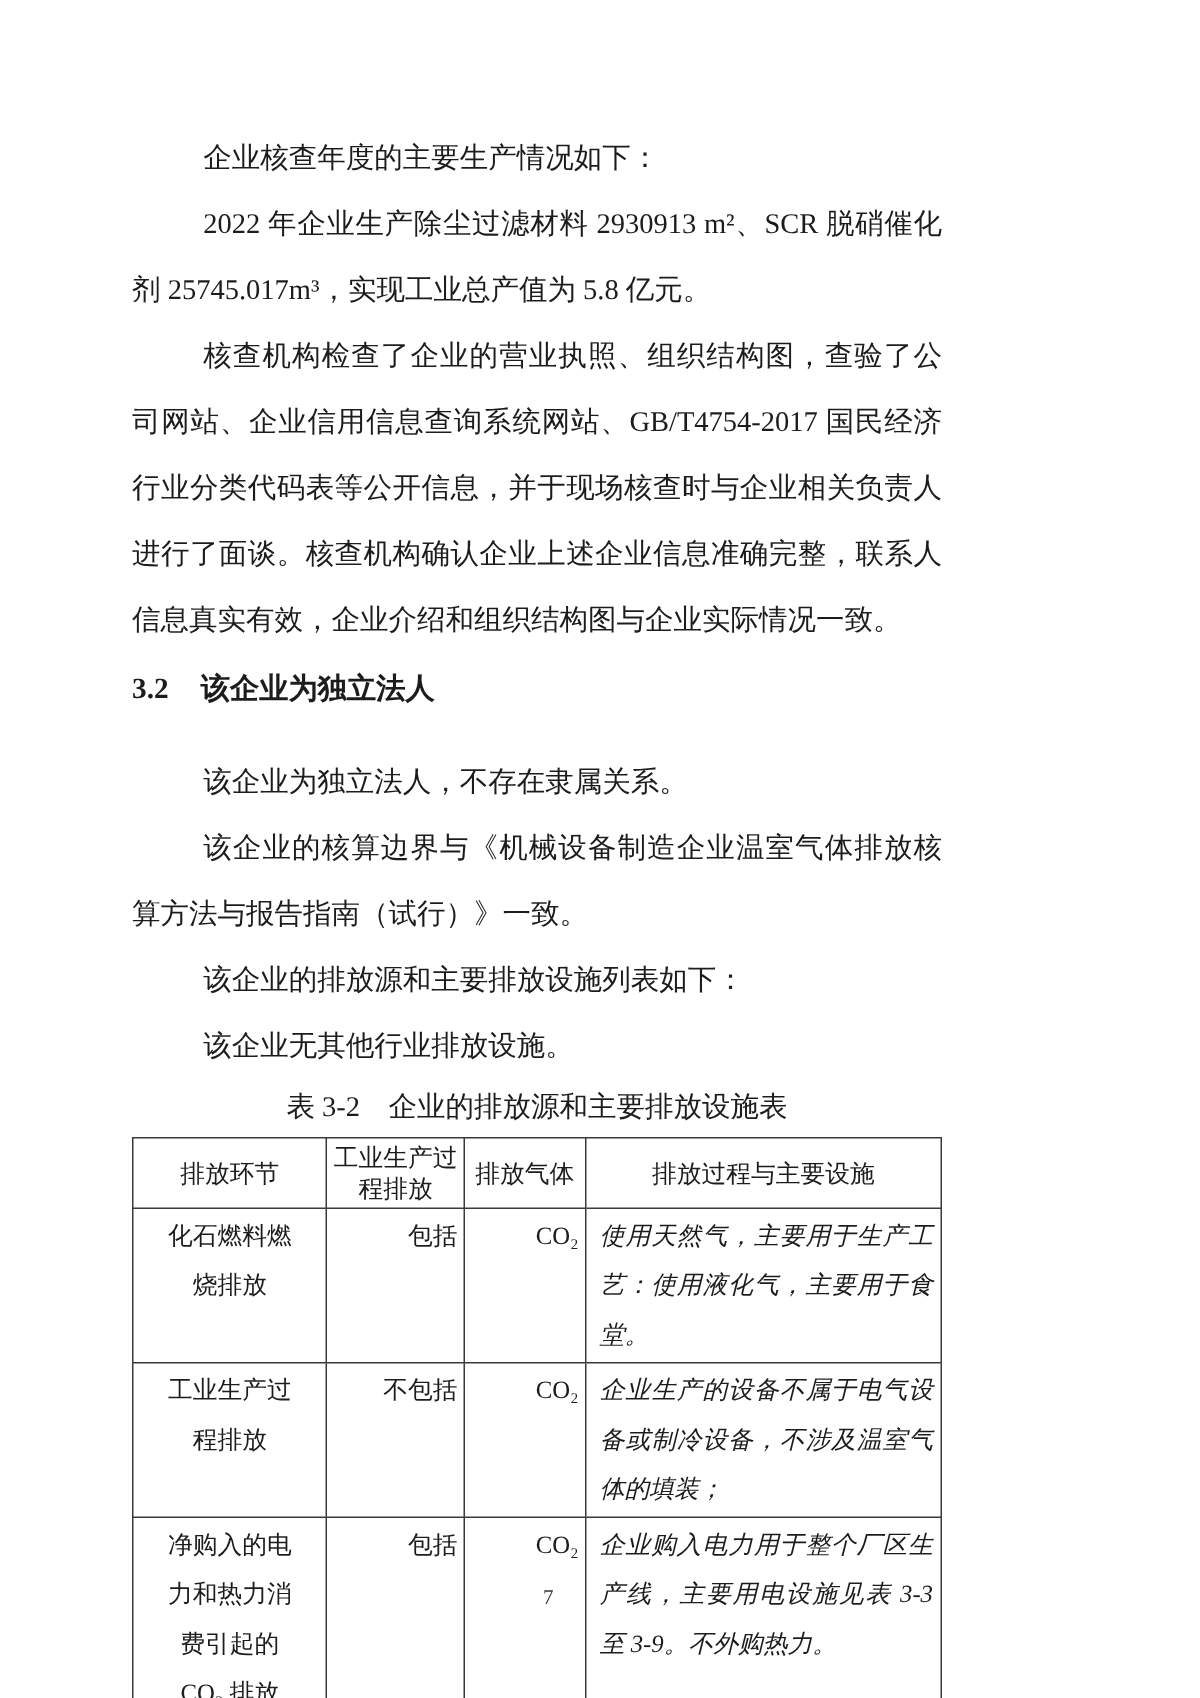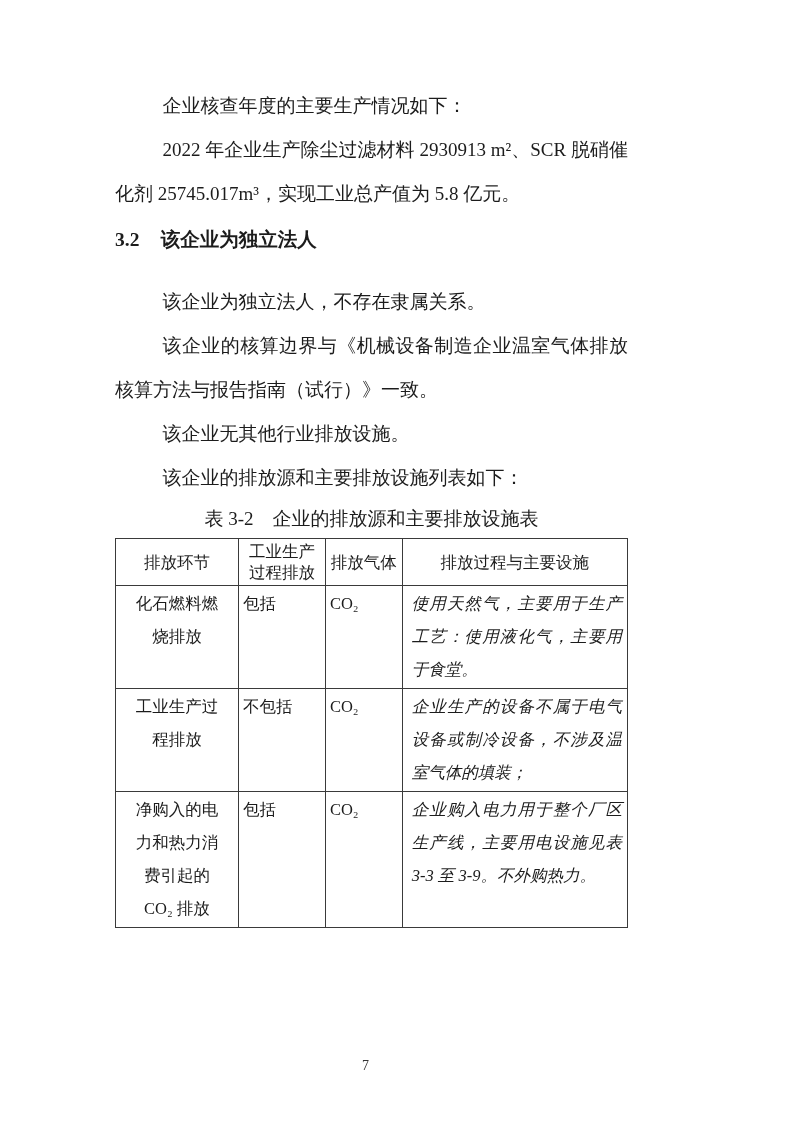--- a/index.html
+++ b/index.html
@@ -8,21 +8,21 @@
     width: 800px;
     height: 1132px;
     background: #ffffff;
     font-family: "Liberation Serif", "DejaVu Serif", serif;
     color: #1c1c1c;
     overflow: hidden;
   }
   .page {
     width: 731px;
     height: 1132px;
-    padding: 84px 103px 0 115px;
+    padding: 84px 103px 0 88px;
     position: relative;
   }
   .body-para {
     margin: 0;
     font-size: 19px;
     line-height: 44px;
     text-align: justify;
     text-indent: 2.5em;
     text-justify: inter-ideograph;
   }
@@ -59,21 +59,21 @@
   }
   .emission-table td {
     vertical-align: top;
     line-height: 33px;
     padding: 1px 4px 2px 4px;
   }
   .emission-table col.c1 { width: 24%; }
   .emission-table col.c2 { width: 17%; }
   .emission-table col.c3 { width: 15%; }
   .emission-table col.c4 { width: 44%; }
-  .emission-table td.cell-center { text-align: left; }
+  .emission-table td.cell-center { text-align: right; }
   .emission-table td.cell-stage { text-align: center; padding-left: 15px; padding-right: 15px; }
   .emission-table td.cell-desc {
     text-align: justify;
     text-justify: inter-ideograph;
     padding-left: 9px;
     padding-right: 5px;
     font-style: italic;
   }
   .page-number {
     position: absolute;
@@ -87,32 +87,33 @@
 </style>
 </head>
 <body>
 
 <div class="page">
 
   <p class="body-para">企业核查年度的主要生产情况如下：</p>
 
   <p class="body-para">2022 年企业生产除尘过滤材料 2930913 m²、SCR 脱硝催化剂 25745.017m³，实现工业总产值为 5.8 亿元。</p>
 
+  <p class="body-para">核查机构检查了企业的营业执照、组织结构图，查验了公司网站、企业信用信息查询系统网站、GB/T4754-2017 国民经济行业分类代码表等公开信息，并于现场核查时与企业相关负责人进行了面谈。核查机构确认企业上述企业信息准确完整，联系人信息真实有效，企业介绍和组织结构图与企业实际情况一致。</p>
 
   <h2 class="section-heading">
     <span class="sec-num">3.2</span><span>该企业为独立法人</span>
   </h2>
 
   <p class="body-para">该企业为独立法人，不存在隶属关系。</p>
 
   <p class="body-para">该企业的核算边界与《机械设备制造企业温室气体排放核算方法与报告指南（试行）》一致。</p>
 
+  <p class="body-para">该企业的排放源和主要排放设施列表如下：</p>
+
   <p class="body-para">该企业无其他行业排放设施。</p>
-
-  <p class="body-para">该企业的排放源和主要排放设施列表如下：</p>
 
   <div class="table-caption">表 3-2　企业的排放源和主要排放设施表</div>
 
   <table class="emission-table">
     <colgroup>
       <col class="c1">
         <col class="c2">
         <col class="c3">
         <col class="c4">
     </colgroup>

